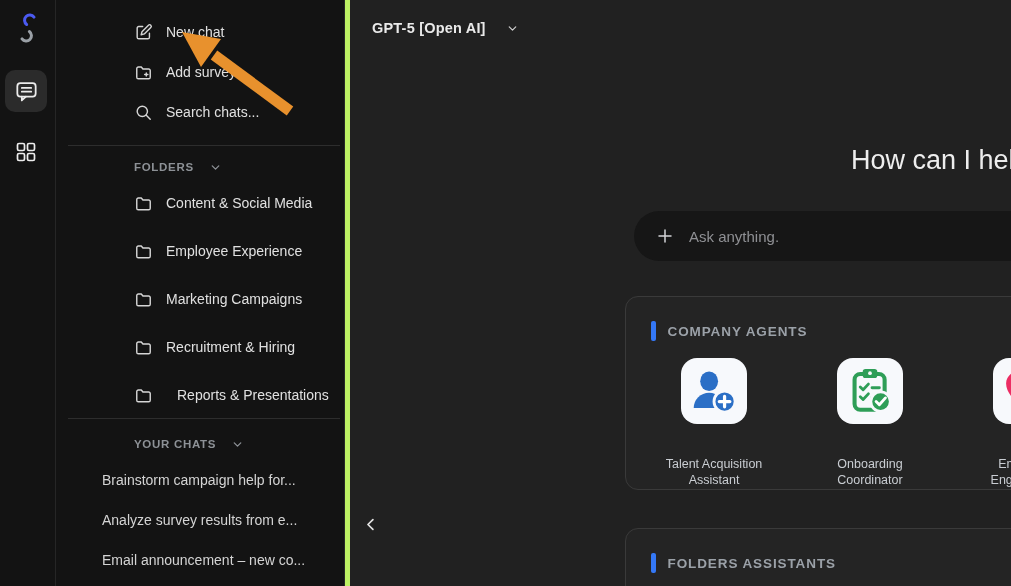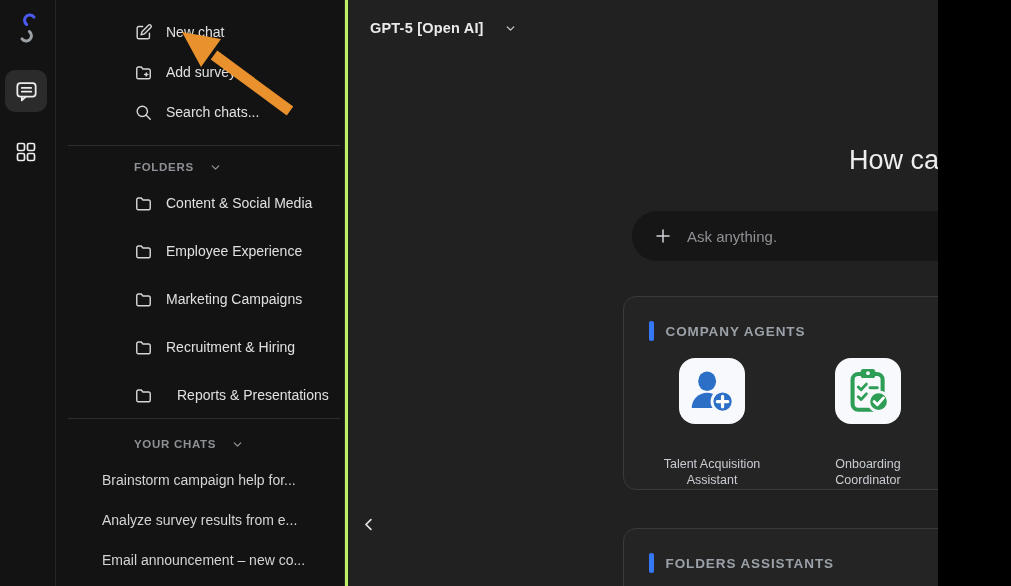--- a/index.html
+++ b/index.html
@@ -1,37 +1,37 @@
 <!DOCTYPE html>
 <html><head>
 <meta charset="utf-8">
 <style>
   html,body{margin:0;padding:0;background:#000;}
   .stage{
-    position:relative;width:938px;height:586px;overflow:hidden;
+    position:relative;width:1011px;height:586px;overflow:hidden;
     background:#212121;font-family:"Liberation Sans",sans-serif;
     -webkit-font-smoothing:antialiased;color:#e0e0e0;
   }
   
   .rail{position:absolute;left:0;top:0;bottom:0;width:55px;background:#131313;border-right:1px solid #262626;}
   .rail .logo{position:absolute;left:0;top:11px;width:55px;display:flex;justify-content:center;}
   .rail-btn{position:absolute;left:5px;width:42px;height:42px;border-radius:10px;display:flex;align-items:center;justify-content:center;color:#e8e8e8;}
   .rail-btn.active{background:#2b2b2b;top:70px;}
   .rail-btn.apps{top:131px;}
   
   .sidebar{position:absolute;left:56px;top:0;bottom:0;width:288px;background:#131313;border-right:1px solid #282828;}
   .side-row{position:absolute;left:0;right:0;height:40px;display:flex;align-items:center;gap:13px;padding-left:78px;box-sizing:border-box;cursor:pointer;}
   .side-row .ic{flex:0 0 auto;width:19px;height:19px;color:#d6d6d6;display:flex;}
   .side-row .lbl{font-size:14px;color:#e0e0e0;white-space:nowrap;}
   .side-row.chat-row .lbl{color:#d4d4d4;}
   .divider{position:absolute;left:12px;right:4px;height:1px;background:#2d2d2d;}
   .section-h{position:absolute;left:78px;height:18px;display:flex;align-items:center;gap:15px;color:#8d9196;font-size:11.5px;font-weight:700;letter-spacing:.7px;cursor:pointer;}
   .section-h .chev{display:flex;color:#8d9196;}
   
-  .main{position:absolute;left:345px;top:0;right:0;bottom:0;background:#212121;border-left:3px solid #bef264;}
+  .main{position:absolute;left:345px;top:0;right:0;bottom:0;background:#212121;border-left:5px solid #bef264;}
   .model{position:absolute;left:22px;top:20px;display:flex;align-items:center;gap:20px;cursor:pointer;}
   .model .mlabel{font-size:14.5px;font-weight:600;color:#eaeaea;letter-spacing:.2px;}
   .model .chev{display:flex;color:#cfcfcf;}
   .collapse{position:absolute;left:8px;top:511px;width:26px;height:26px;display:flex;align-items:center;justify-content:center;color:#e3e3e3;cursor:pointer;}
   .greeting{position:absolute;left:501px;top:145px;font-size:27px;font-weight:500;color:#ededed;white-space:nowrap;}
   .composer{position:absolute;left:284px;top:211px;width:780px;height:50px;background:#161616;border-radius:26px;display:flex;align-items:center;padding-left:22px;gap:15px;box-sizing:border-box;cursor:text;}
   .composer .plus{display:flex;color:#d3d4d8;}
   .composer .ph{font-size:15px;color:#8f9094;}
   .card{position:absolute;left:275px;width:780px;background:#242424;border:1px solid #3a3a3a;border-radius:13px;box-sizing:border-box;}
   .card.company{top:296px;height:194px;}

